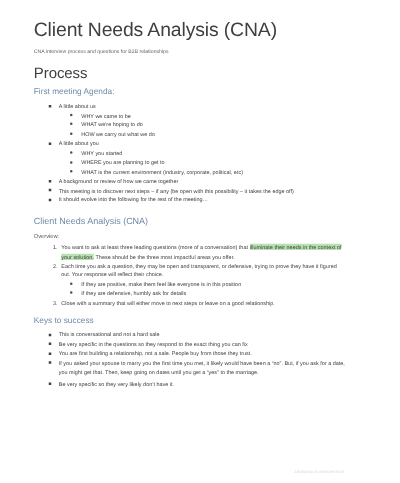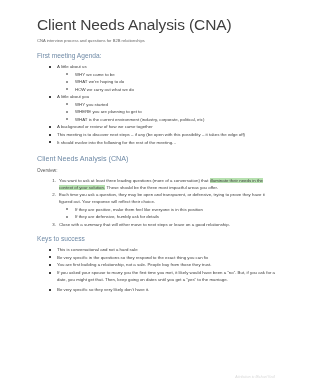--- a/index.html
+++ b/index.html
@@ -13,21 +13,21 @@
     overflow: hidden;
     font-family: "Liberation Sans", sans-serif;
     -webkit-font-smoothing: antialiased;
   }
   .page {
     position: relative;
     width: 298px;
     height: 386px;
     background: #ffffff;
     box-sizing: border-box;
-    padding: 16px 22px 0 37px;
+    padding: 16px 22px 0 27px;
   }
 
   
   .doc-title {
     font-size: 15.5px;
     font-weight: 400;
     color: #3f3f3f;
     letter-spacing: -0.1px;
     line-height: 1.15;
     margin: 0 0 4px 0;
@@ -141,20 +141,21 @@
   }
 </style>
 </head>
 <body>
 
 <div class="page">
 
   <h1 class="doc-title">Client Needs Analysis (CNA)</h1>
   <p class="doc-subtitle">CNA interview process and questions for B2B relationships</p>
 
+  <h2 class="h-process">Process</h2>
 
   <h3 class="h-sub">First meeting Agenda:</h3>
 
   <ul>
     <li class="lv1">A little about us</li>
     <li class="lv2">WHY we came to be</li>
     <li class="lv2">WHAT we're hoping to do</li>
     <li class="lv2">HOW we carry out what we do</li>
     <li class="lv1">A little about you</li>
     <li class="lv2">WHY you started</li>

